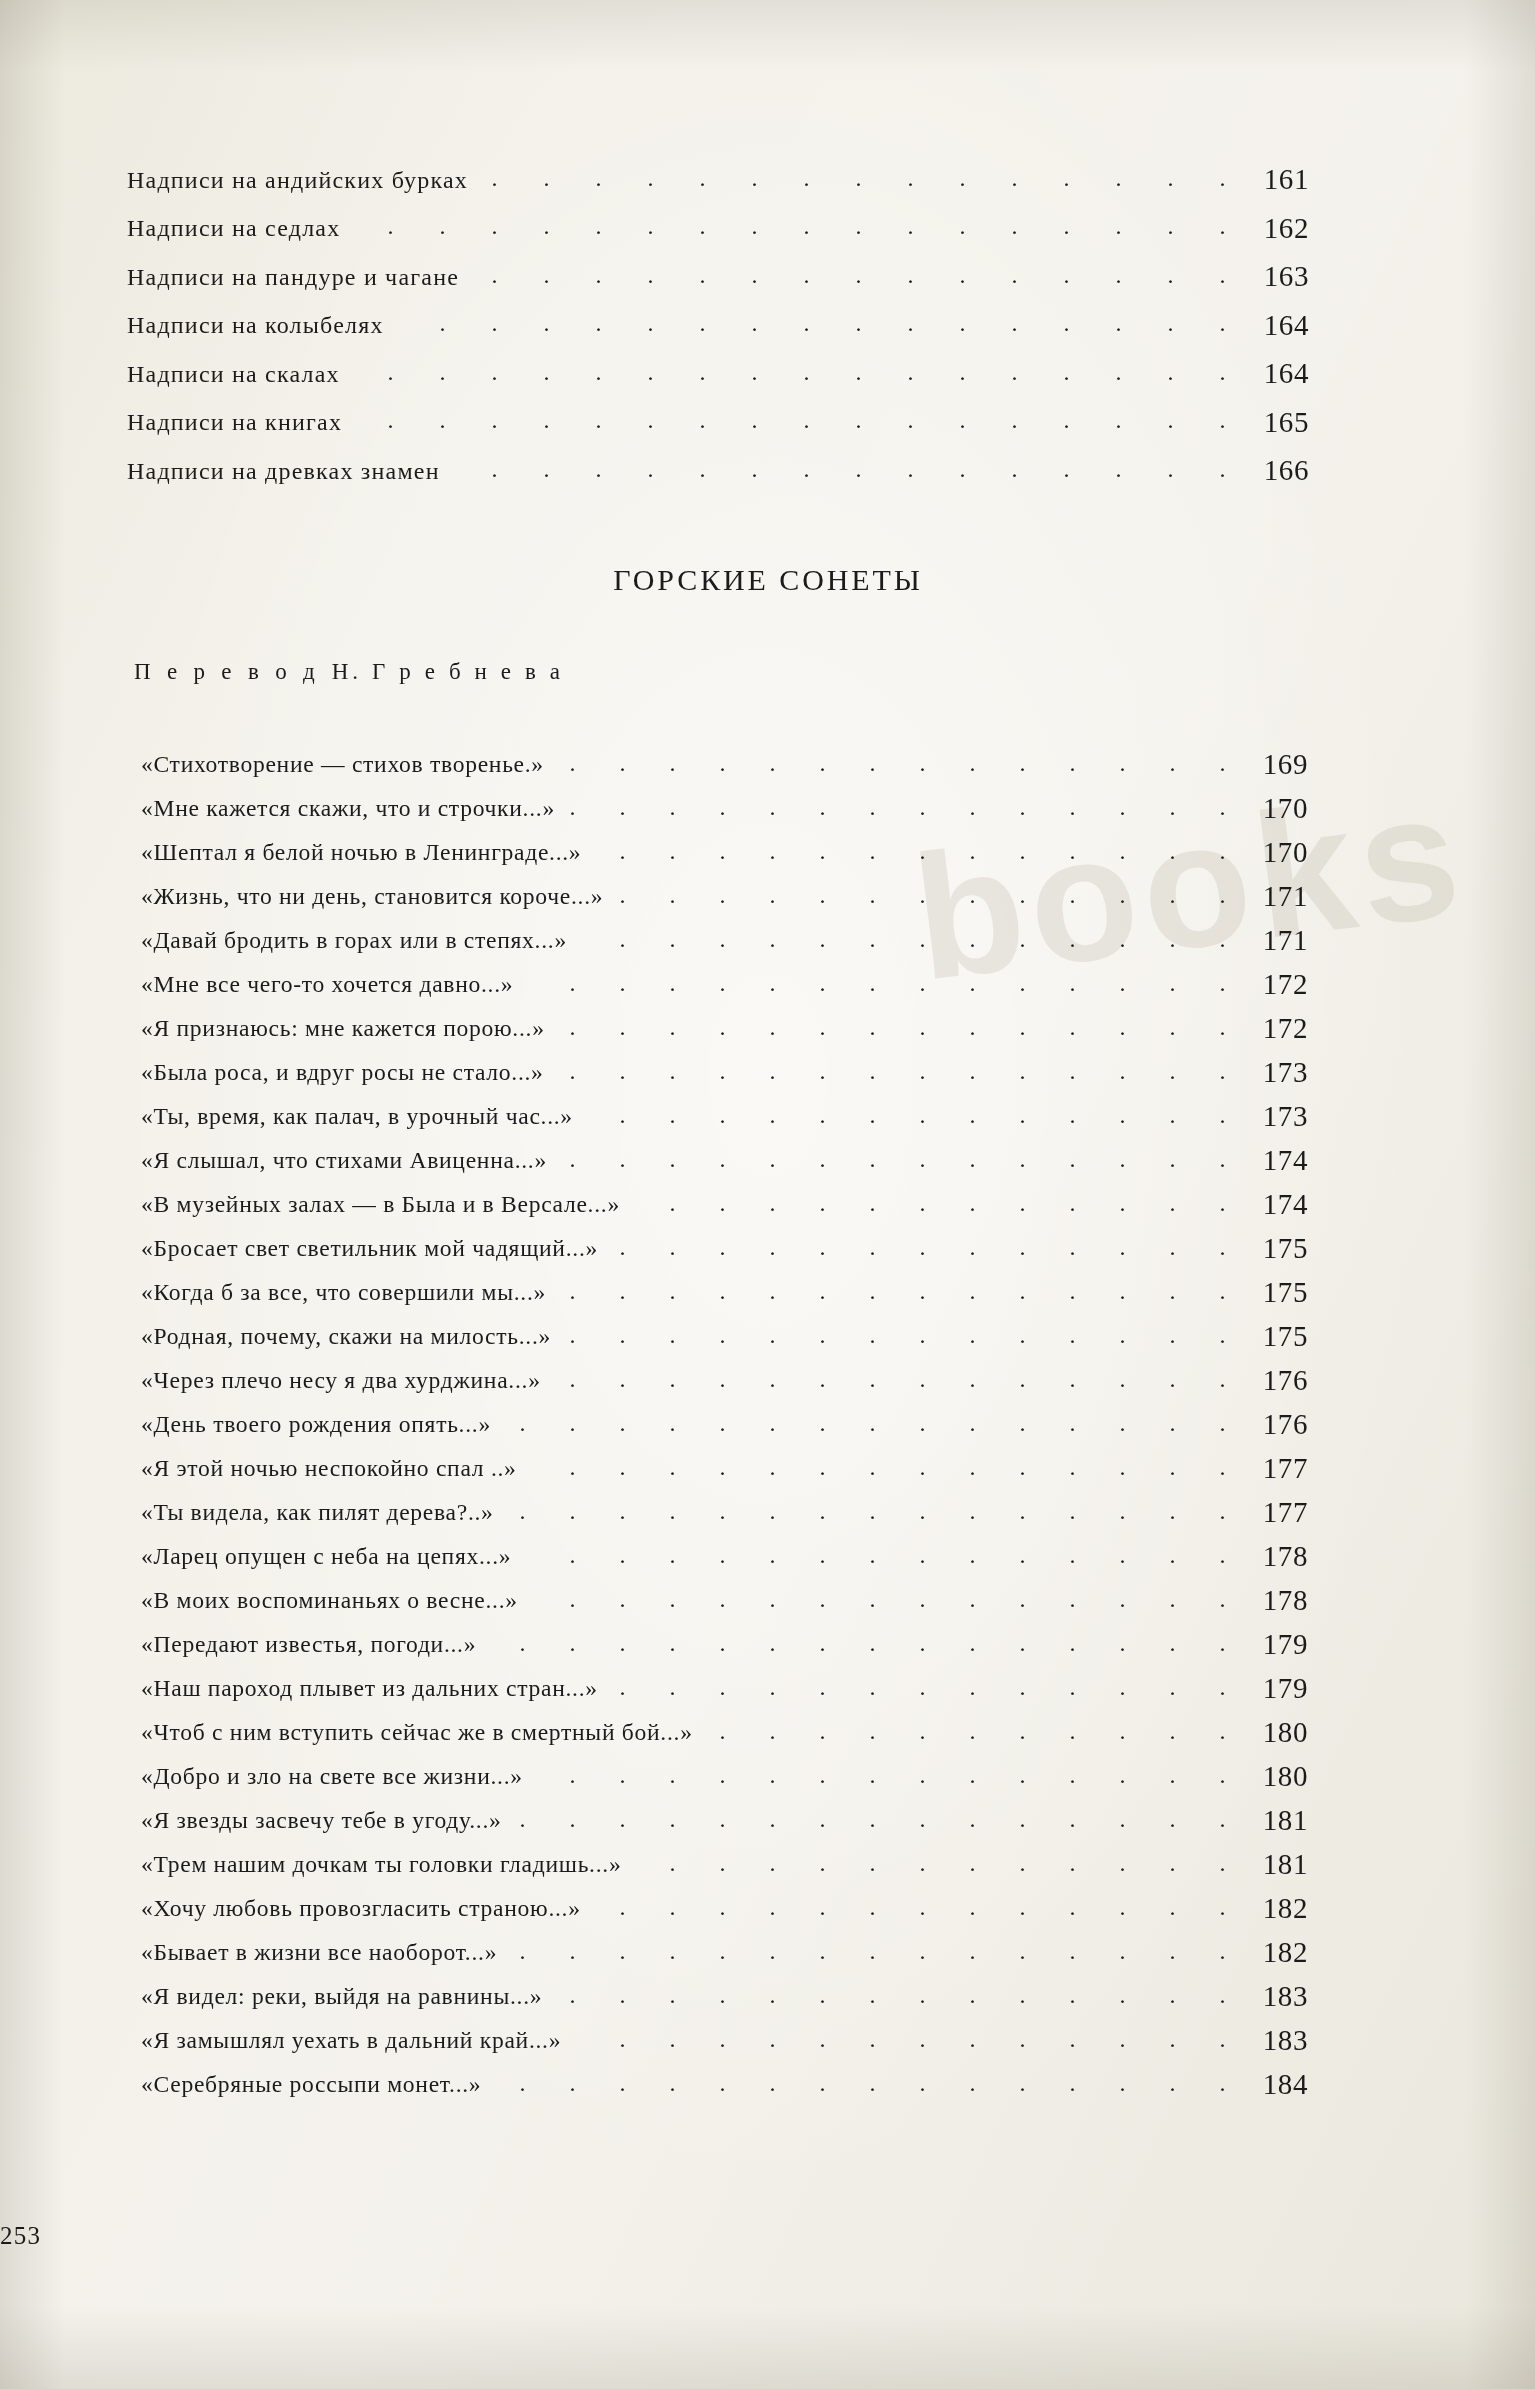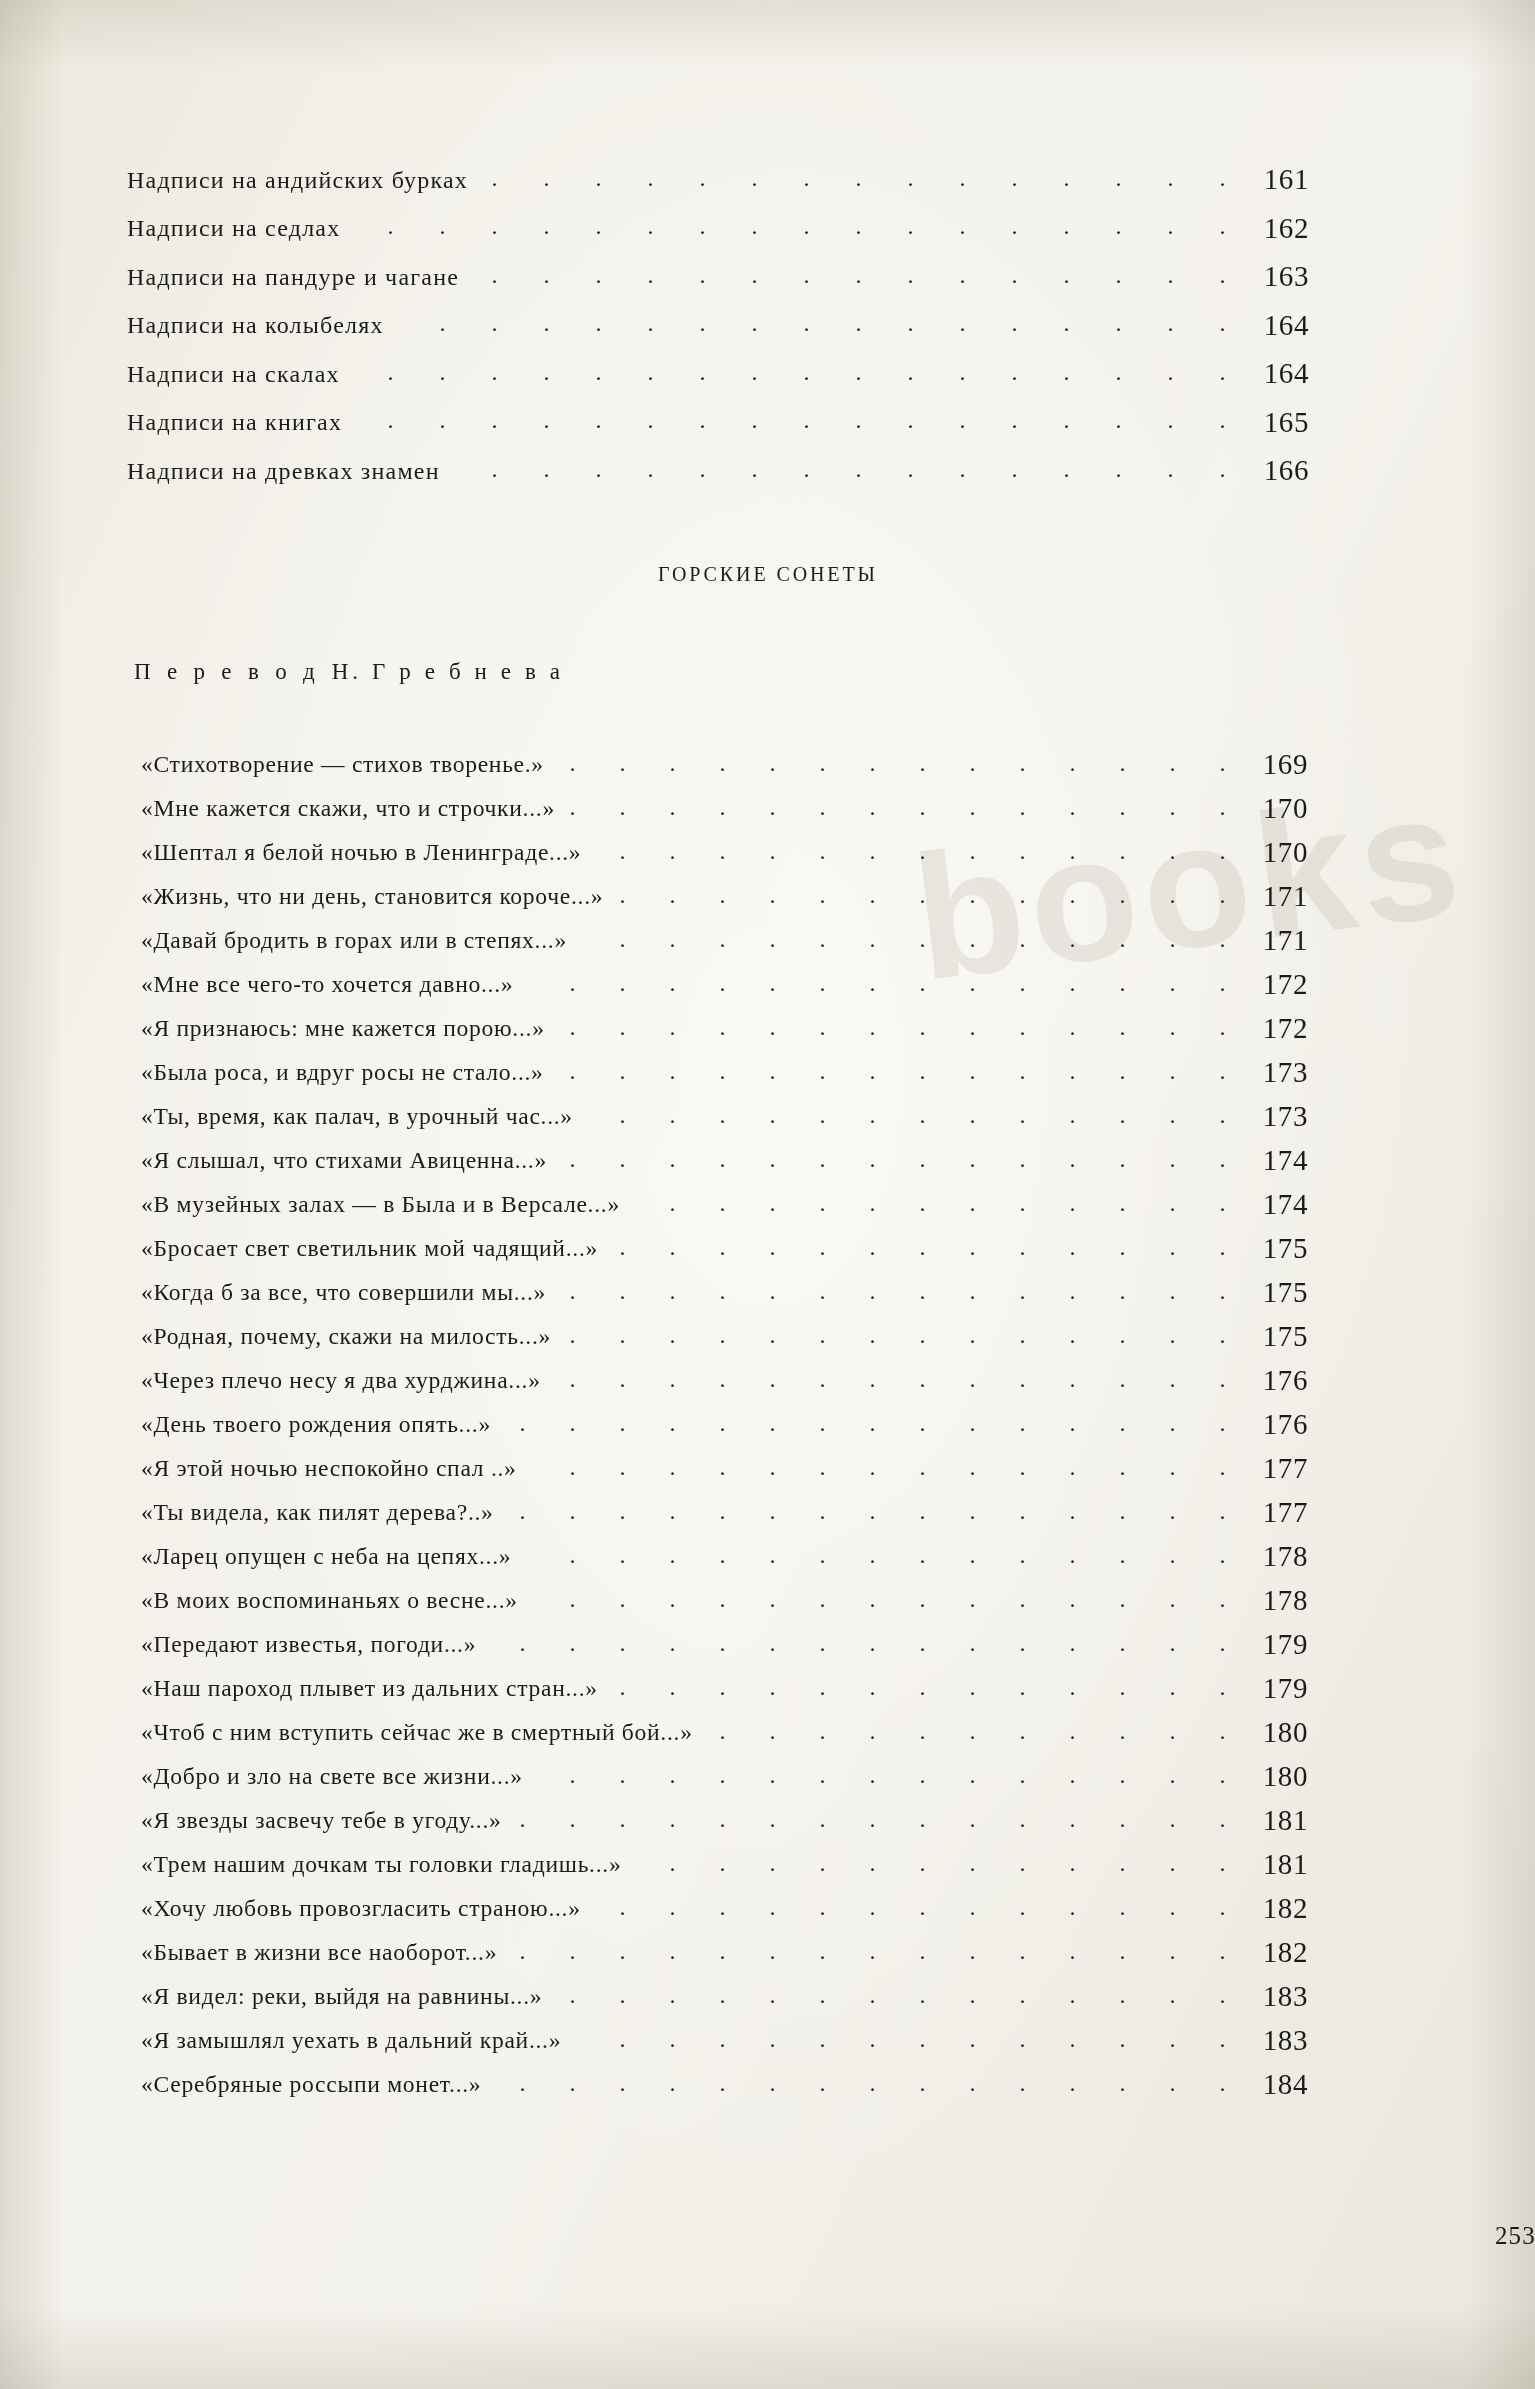--- a/index.html
+++ b/index.html
@@ -104,21 +104,21 @@
     text-align: right;
     font-size: 29px;
     letter-spacing: 0.6px;
   }
 
   .section-title {
     position: absolute;
     left: 0; right: 0;
     top: 563px;
     text-align: center;
-    font-size: 20px;
+    font-size: 30px;
     letter-spacing: 2.9px;
   }
 
   .translator {
     position: absolute;
     left: 134px;
     top: 659px;
     font-size: 23px;
   }
   .translator .lead {
@@ -139,21 +139,21 @@
     font-size: 23.6px;
     margin-bottom: 15px;
   }
   #list-sonnets .entry .title { letter-spacing: 0.7px; }
   #list-sonnets .entry .leader span { letter-spacing: 19px; }
 
   .folio {
     position: absolute;
     left: 0; right: 0;
     top: 2222px;
-    text-align: right;
+    text-align: left;
     font-size: 25px;
     letter-spacing: 1.2px;
   }
 </style>
 </head>
 <body>
 
 <div class="page"></div>
 <div class="watermark">books</div>
 

